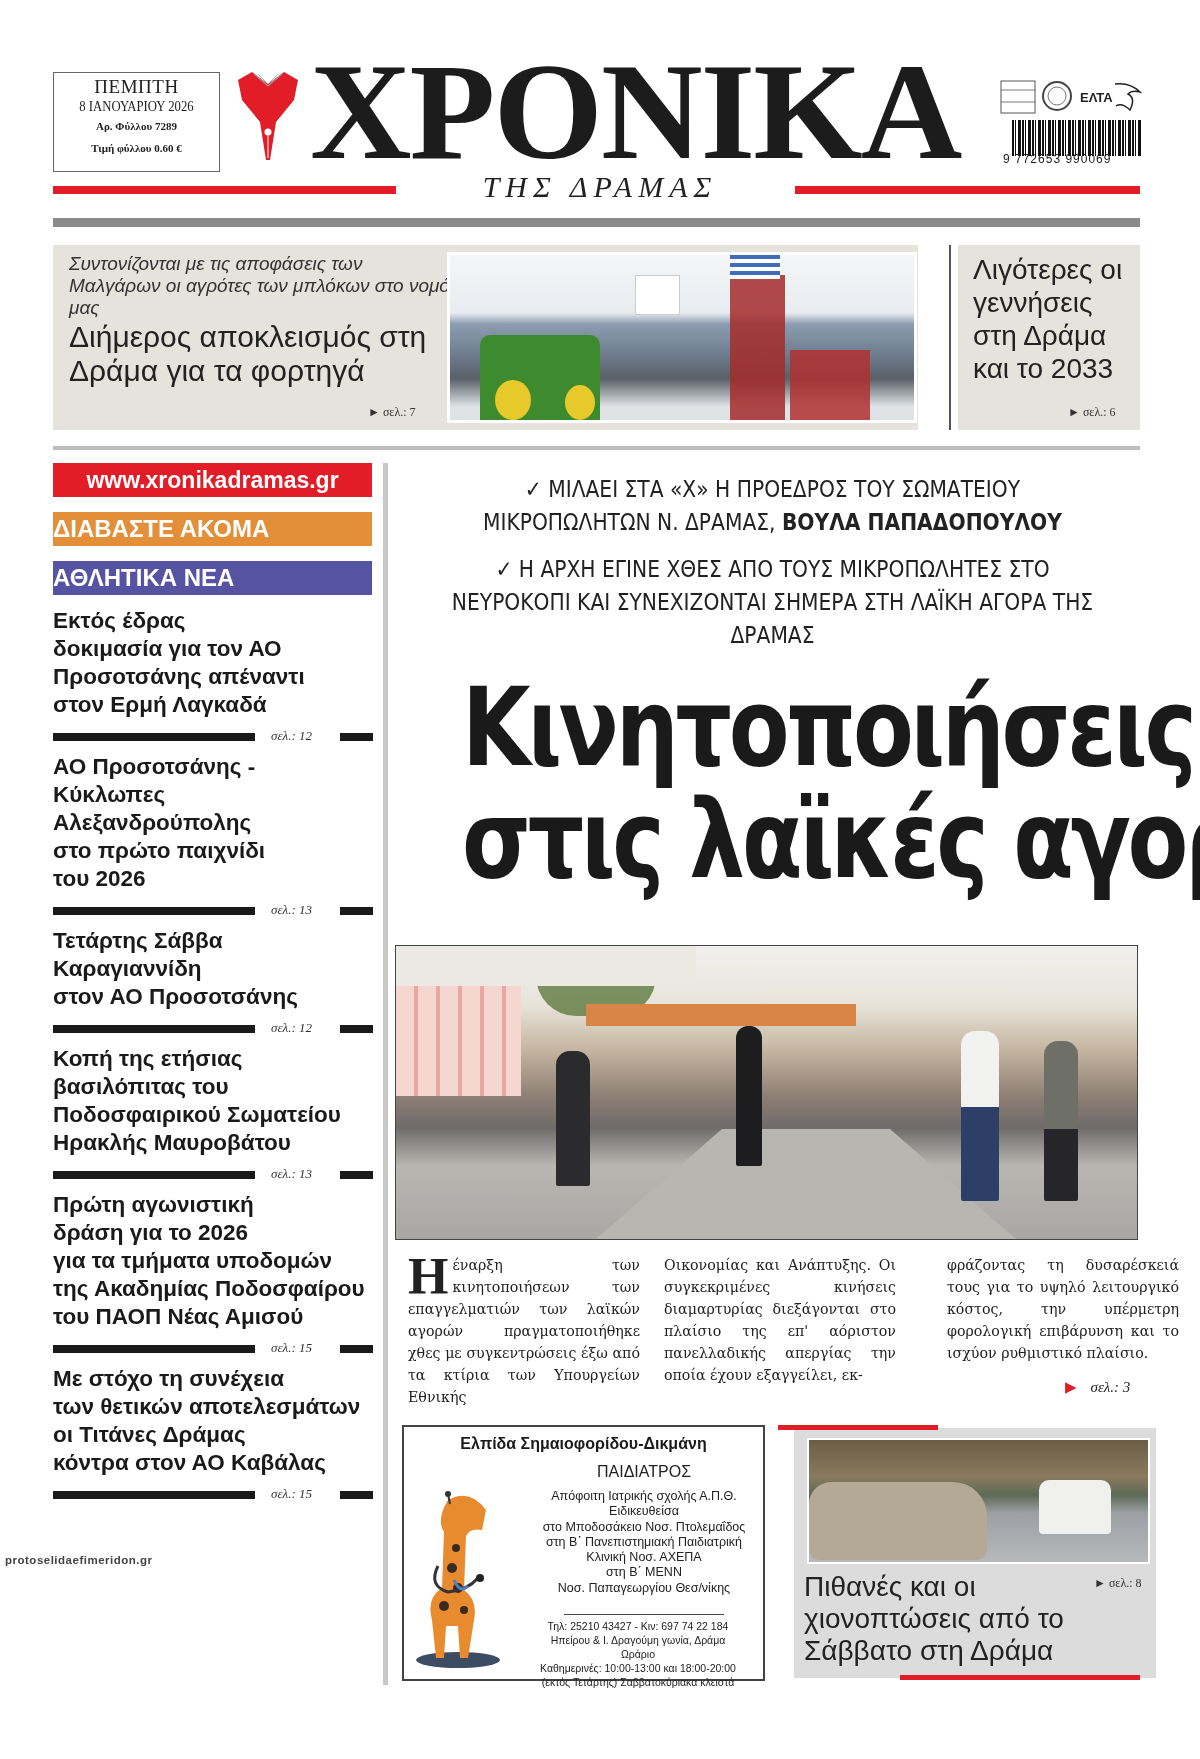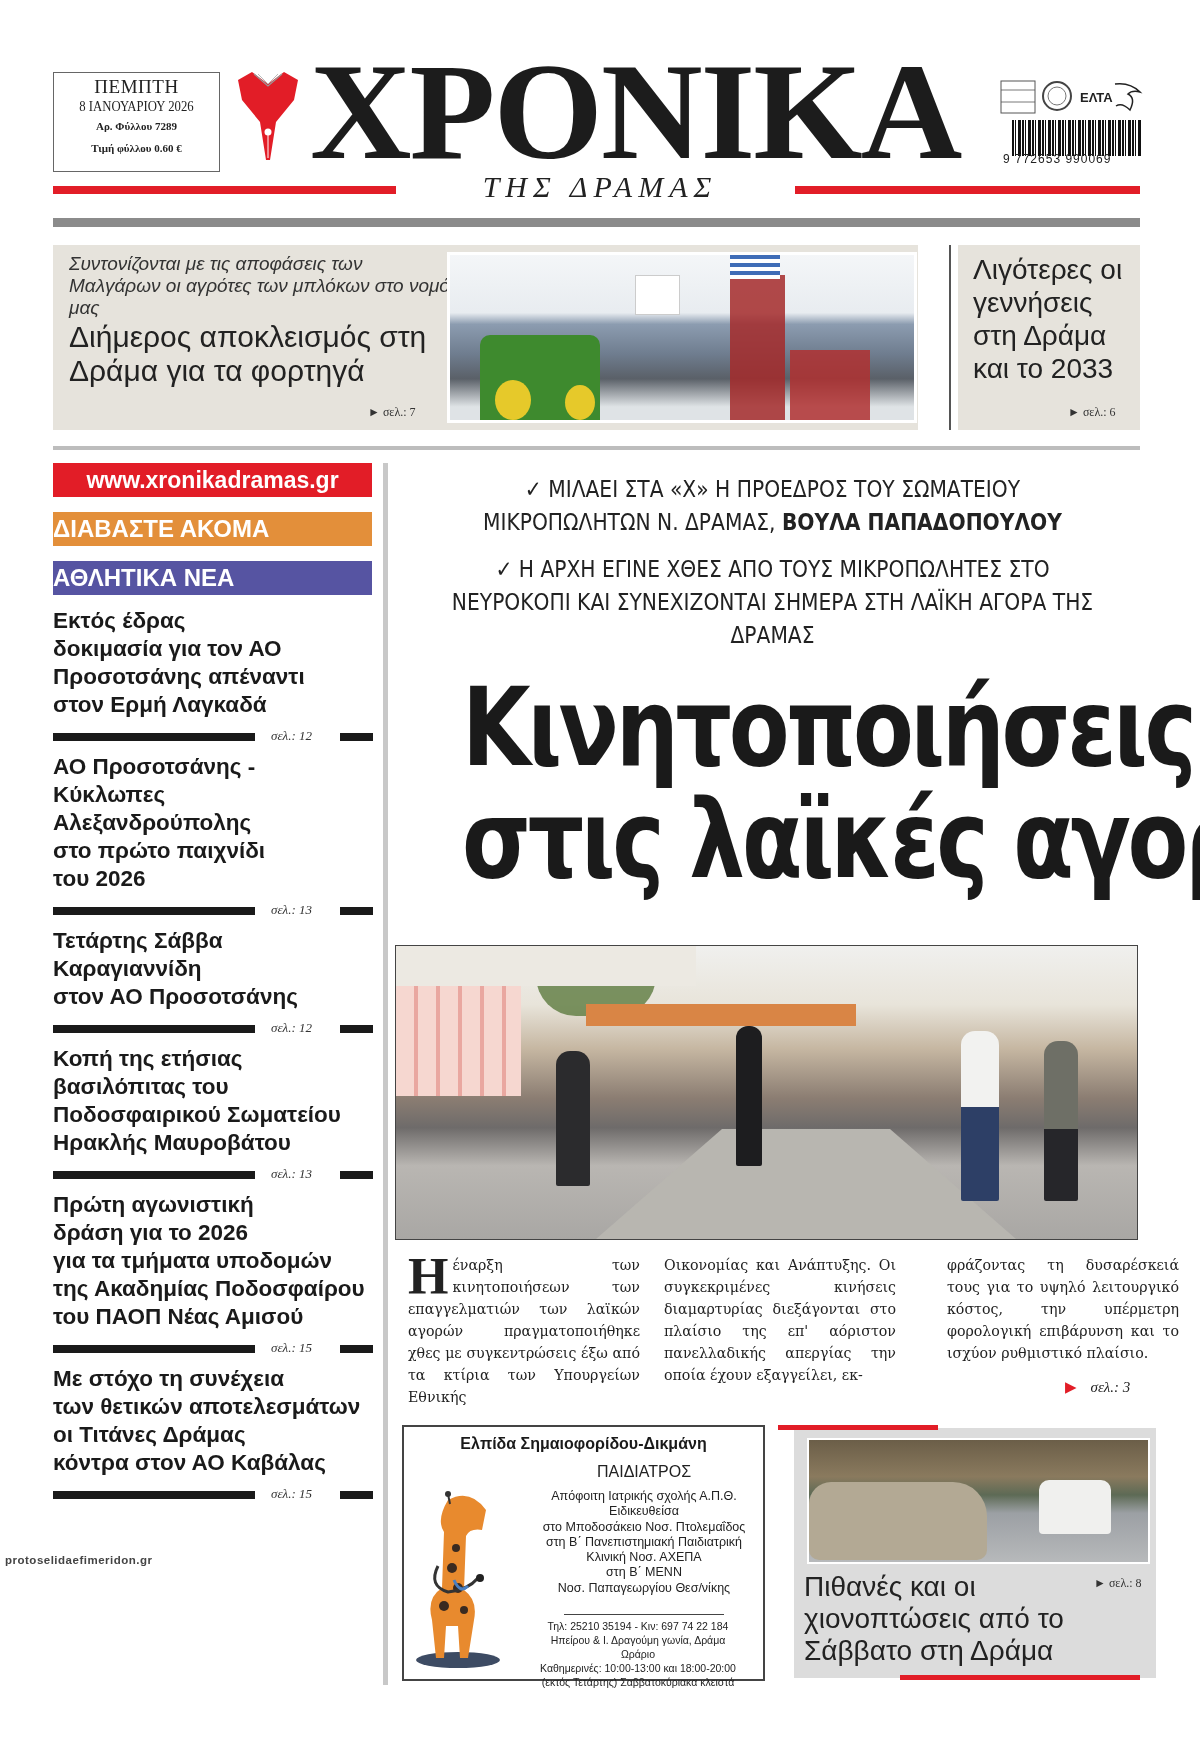--- a/index.html
+++ b/index.html
@@ -269,21 +269,21 @@
     <div>Απόφοιτη Ιατρικής σχολής Α.Π.Θ.</div>
     <div>Ειδικευθείσα</div>
     <div>στο Μποδοσάκειο Νοσ. Πτολεμαΐδος</div>
     <div>στη Β΄ Πανεπιστημιακή Παιδιατρική</div>
     <div>Κλινική Νοσ. ΑΧΕΠΑ</div>
     <div>στη Β΄ ΜΕΝΝ</div>
     <div>Νοσ. Παπαγεωργίου Θεσ/νίκης</div>
   </div>
   <div class="rule"></div>
   <div class="contact">
-    <div>Τηλ: 25210 35194 - Κιν: 697 74 22 184</div>
+    <div>Τηλ: 25210 43427 - Κιν: 697 74 22 184</div>
     <div>Ηπείρου &amp; Ι. Δραγούμη γωνία, Δράμα</div>
     <div>Ωράριο</div>
     <div>Καθημερινές: 10:00-13:00 και 18:00-20:00</div>
     <div>(εκτός Τετάρτης) Σαββατοκύριακα κλειστά</div>
   </div>
 </div>
 <svg class="abs giraffe" viewBox="0 0 112 200">
   <ellipse cx="50" cy="190" rx="42" ry="8" fill="#3d4b63"></ellipse>
   <path d="M40 30 Q62 18 78 40 L74 60 Q62 58 58 66 L56 120 Q70 130 66 150 L60 188 L52 188 L50 156 L38 156 L36 188 L28 188 L24 150 Q18 128 34 118 L36 62 Q28 50 40 30 Z" fill="#e88a2e"></path>
   <circle cx="48" cy="78" r="4" fill="#3a2a20"></circle>

